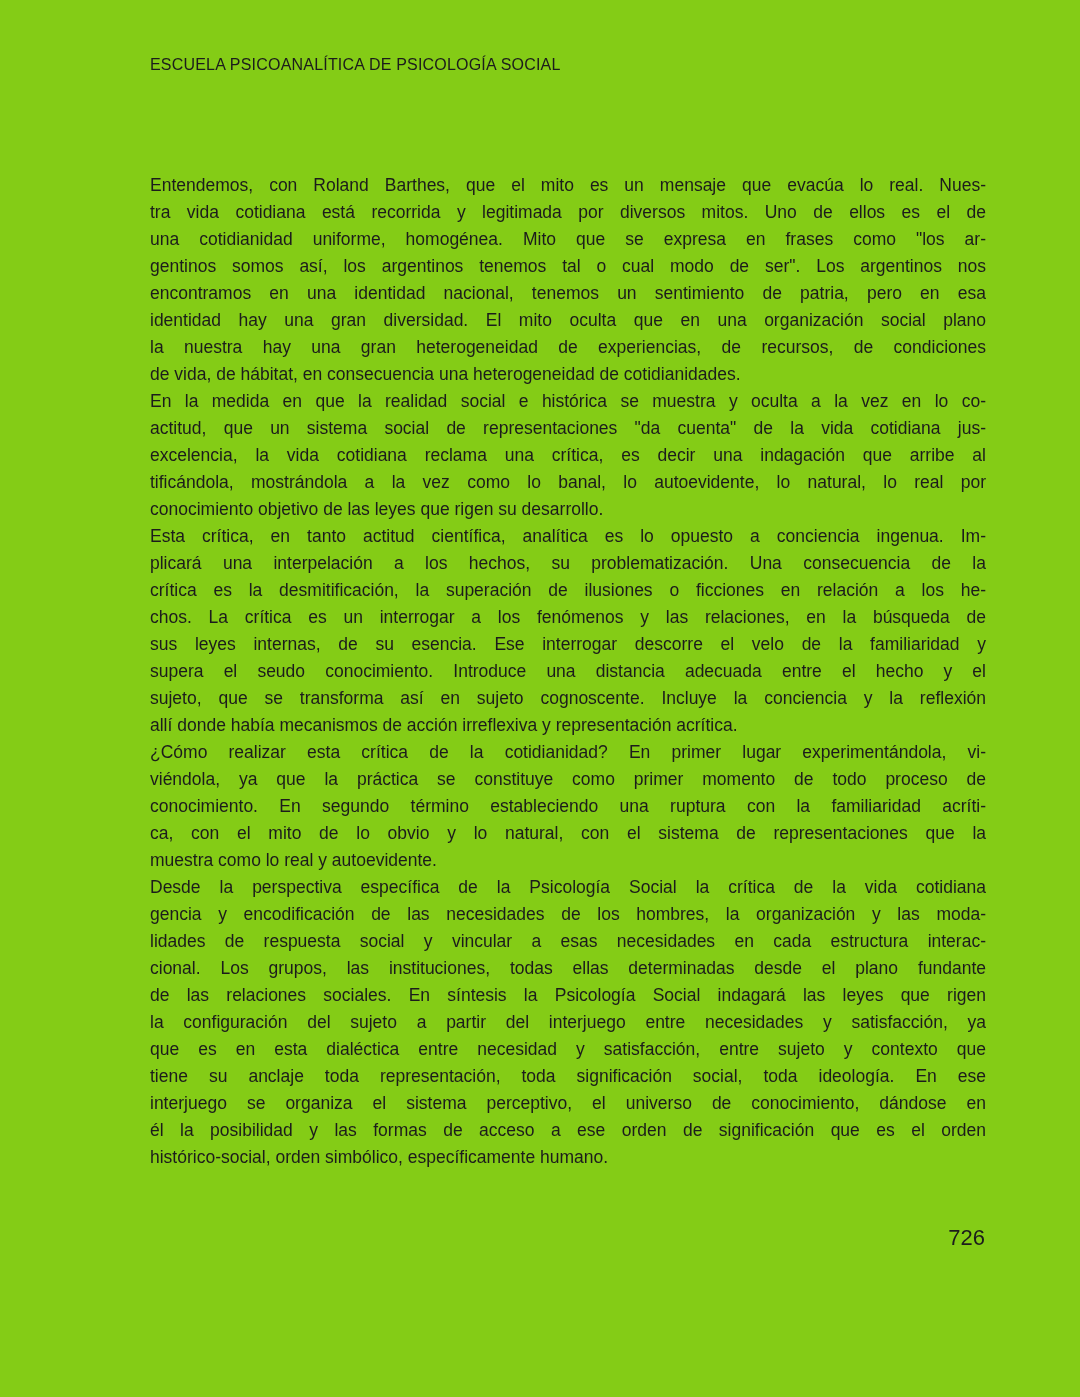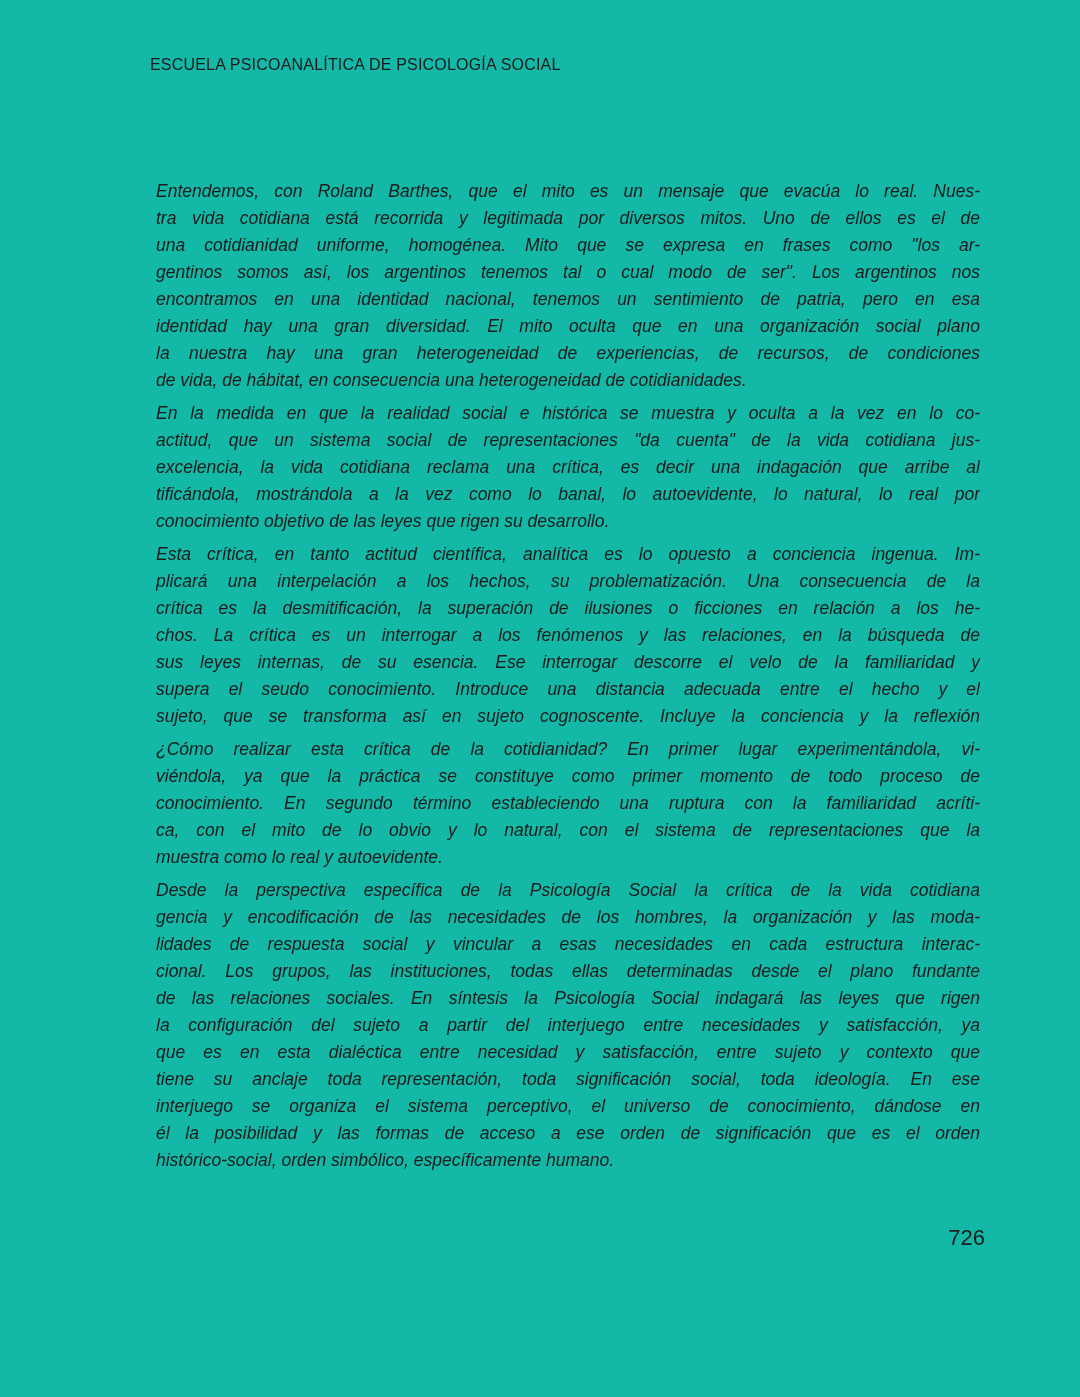--- a/index.html
+++ b/index.html
@@ -4,44 +4,43 @@
 <style>
   html, body {
     margin: 0;
     padding: 0;
     background: #ffffff;
   }
   .page {
     position: relative;
     width: 1080px;
     height: 1397px;
-    background: #14b8a6;
+    background: #84cc16;
     font-family: "Liberation Sans", sans-serif;
     color: #1c1c1c;
     overflow: hidden;
   }
   .running-header {
     position: absolute;
     left: 150px;
     top: 56px;
     font-size: 16px;
     letter-spacing: 0.2px;
     color: #1c1c1c;
     white-space: nowrap;
   }
   .body-text {
     position: absolute;
     left: 150px;
     top: 172px;
     width: 836px;
   }
   .paragraph {
-    margin: 6px;
+    margin: 0;
     padding: 0;
-    font-style: italic;
   }
   .line {
     height: 27px;
     line-height: 27px;
     font-size: 17.5px;
     text-align: justify;
     text-align-last: justify;
     overflow: hidden;
     white-space: normal;
   }
@@ -82,20 +81,21 @@
         <div class="line last">conocimiento objetivo de las leyes que rigen su desarrollo.</div>
       </div>
       <div class="paragraph">
         <div class="line">Esta crítica, en tanto actitud científica, analítica es lo opuesto a conciencia ingenua. Im-</div>
         <div class="line">plicará una interpelación a los hechos, su problematización. Una consecuencia de la</div>
         <div class="line">crítica es la desmitificación, la superación de ilusiones o ficciones en relación a los he-</div>
         <div class="line">chos. La crítica es un interrogar a los fenómenos y las relaciones, en la búsqueda de</div>
         <div class="line">sus leyes internas, de su esencia. Ese interrogar descorre el velo de la familiaridad y</div>
         <div class="line">supera el seudo conocimiento. Introduce una distancia adecuada entre el hecho y el</div>
         <div class="line">sujeto, que se transforma así en sujeto cognoscente. Incluye la  conciencia y la reflexión</div>
+        <div class="line last">allí donde había mecanismos de acción irreflexiva y representación acrítica.</div>
       </div>
       <div class="paragraph">
         <div class="line">¿Cómo realizar esta crítica de la cotidianidad? En primer lugar experimentándola, vi-</div>
         <div class="line">viéndola, ya que la práctica se constituye como primer momento de todo proceso de</div>
         <div class="line">conocimiento. En segundo término estableciendo una ruptura con la familiaridad acríti-</div>
         <div class="line">ca, con el mito de lo obvio y lo natural, con el sistema de representaciones que la</div>
         <div class="line last">muestra como lo real y autoevidente.</div>
       </div>
       <div class="paragraph">
         <div class="line">Desde la perspectiva específica de la Psicología Social la crítica de la vida cotidiana</div>

